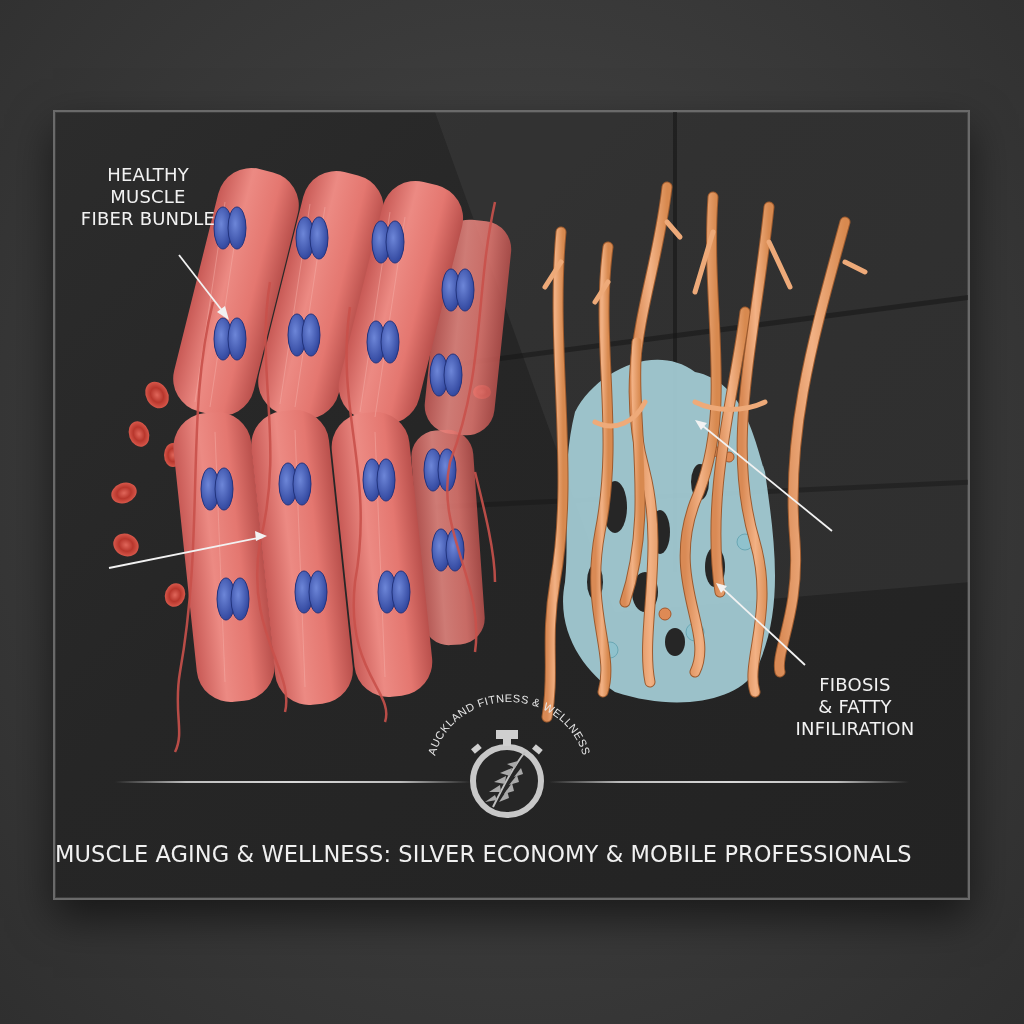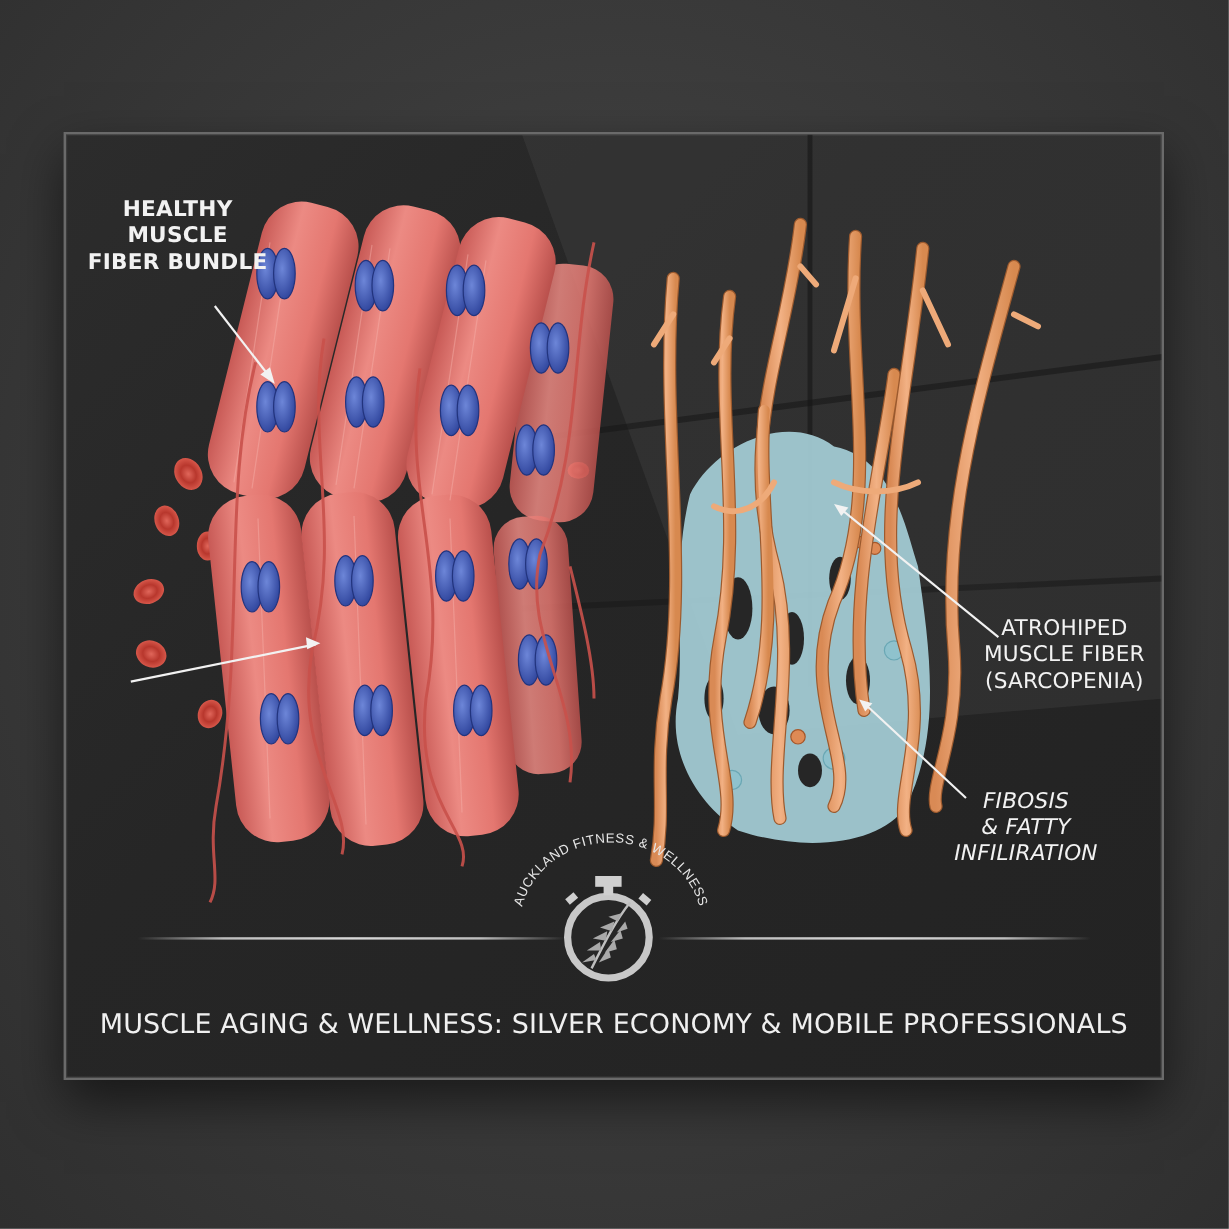--- a/index.html
+++ b/index.html
@@ -21,21 +21,21 @@
     position:absolute; left:0; top:0; width:100%; height:100%;
     pointer-events:none;
   }
   svg.art { position:absolute; left:0; top:0; }
   .label {
     position:absolute; color:#f2f2f2; text-align:center;
     font-size:18px; line-height:22px; letter-spacing:0.2px;
     white-space:pre-line;
   }
   .title {
-    position:absolute; left:0; width:100%; top:729px; text-align:center;
+    position:absolute; left:0; width:100%; top:729px; 
     color:#f0f0f0; font-size:22.5px; letter-spacing:0.1px;
   }
   .divider {
     position:absolute; height:2px; top:669px;
     background: linear-gradient(90deg, rgba(200,200,200,0) 0%, #bdbdbd 20%, #d8d8d8 50%, #bdbdbd 80%, rgba(200,200,200,0) 100%);
   }
 </style>
 </head>
 <body>
 
@@ -237,24 +237,21 @@
 
   <svg class="art" width="917" height="790" viewBox="0 0 917 790">
     <defs>
       <path id="logoArc" d="M378 660 A76 70 0 0 1 530 660" fill="none"></path>
     </defs>
     <text fill="#e6e6e6" font-size="11" font-family="Liberation Sans, sans-serif" letter-spacing="0.5">
       <textPath href="#logoArc" startOffset="50%" text-anchor="middle">AUCKLAND FITNESS &amp; WELLNESS</textPath>
     </text>
   </svg>
 
-  <div class="label" style="left:18px; top:52px; width:150px;font-weight:bold;">HEALTHY
+  <div class="label" style="left:18px; top:52px; width:150px;">HEALTHY
 MUSCLE
 FIBER BUNDLE</div>
-  <div class="label" style="left:752px; top:401px; width:160px;">ATROHIPED
-MUSCLE FIBER
-(SARCOPENIA)</div>
-  <div class="label" style="left:720px; top:545px; width:160px;font-style:italic;">FIBOSIS
+  <div class="label" style="left:720px; top:562px; width:160px;">FIBOSIS
 &amp; FATTY
 INFILIRATION</div>
 
   <div class="title">MUSCLE AGING &amp; WELLNESS: SILVER ECONOMY &amp; MOBILE PROFESSIONALS</div>
 </div>
 
 </body></html>

